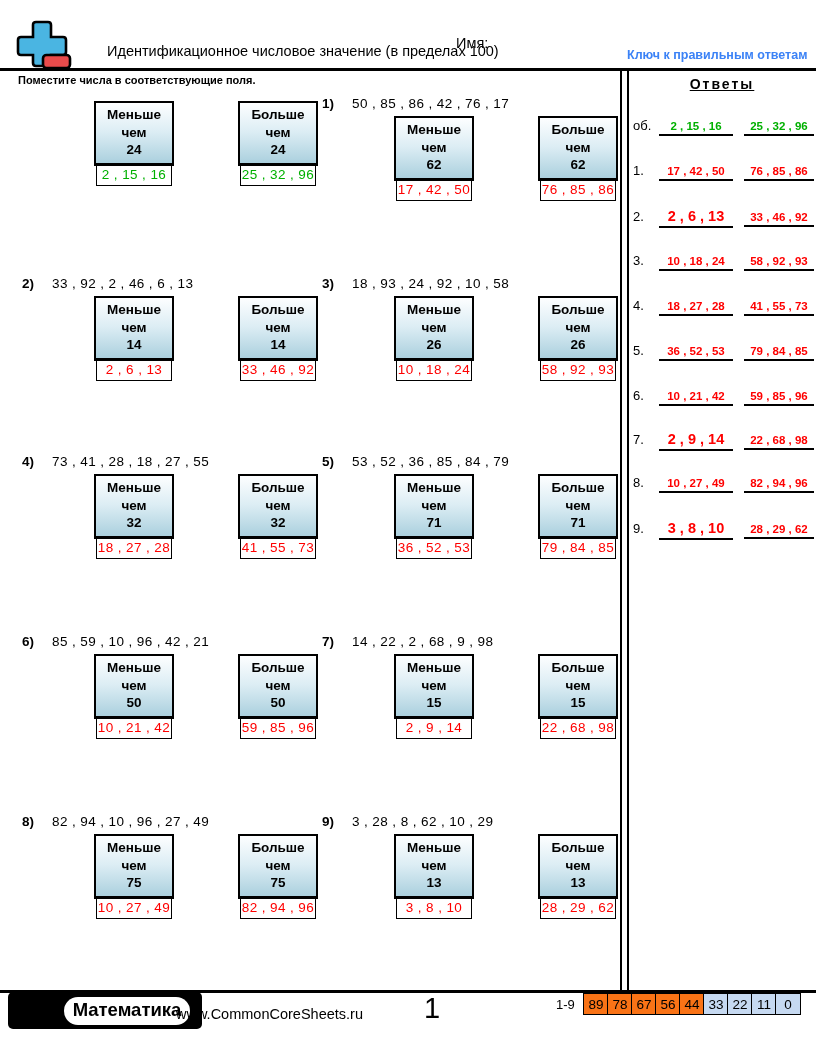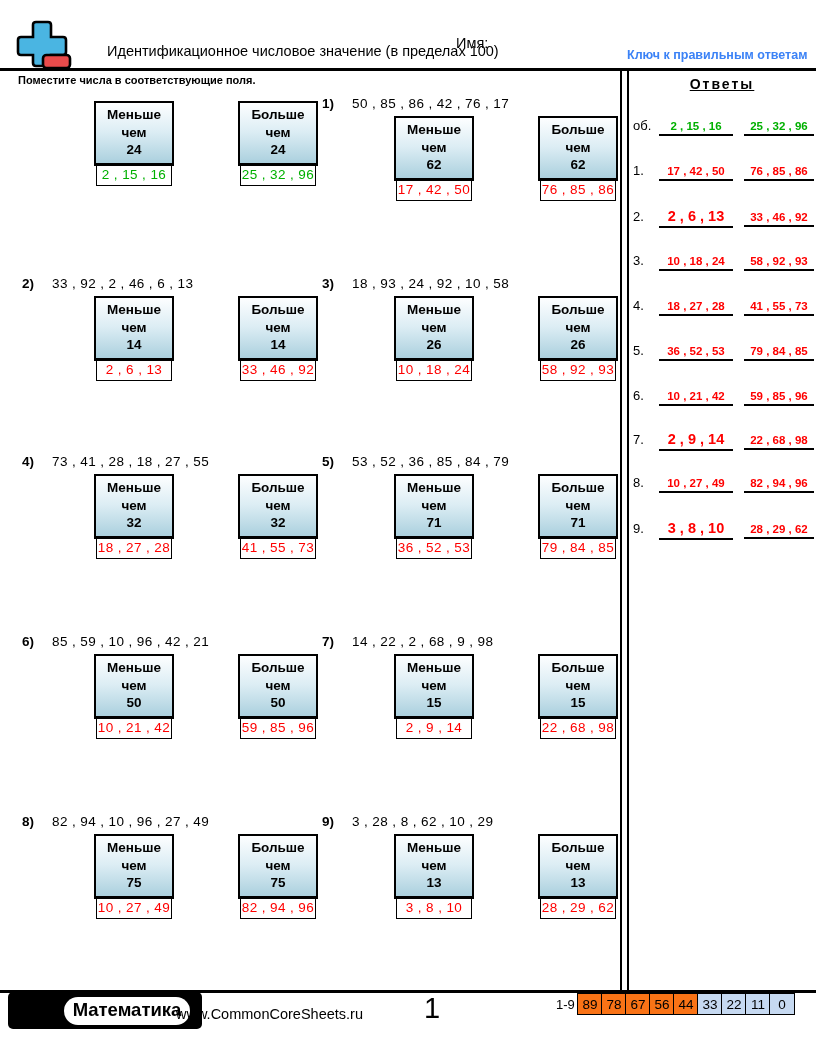--- a/index.html
+++ b/index.html
@@ -45,21 +45,21 @@
   .ans-cell.large{font-size:14.5px;}
   .ans-row.green .ans-cell{color:#00b000;}
   
   .footer-rule{position:absolute;left:0;top:990px;width:816px;height:2.5px;background:#000;}
   .brand-box{position:absolute;left:8px;top:992px;width:150px;height:37px;background:#000;
     border-radius:5px;display:flex;align-items:center;justify-content:center;padding-left:44px;}
   .brand-pill{background:#fff;border-radius:17px;padding:2px 9px 4px;font-weight:bold;font-size:18.5px;}
   .website{position:absolute;left:176px;top:1006px;font-size:14.5px;}
   .page-num{position:absolute;left:424px;top:992px;font-size:29px;}
   .score{position:absolute;left:556px;top:993px;display:flex;align-items:center;}
-  .score-label{font-size:13px;margin-right:4px;}
+  .score-label{font-size:13px;margin-right:10px;}
   .score-cells{display:flex;}
   .score-cell{width:23.5px;height:20px;border:1.5px solid #000;margin-left:-1.5px;
     display:flex;align-items:center;justify-content:center;font-size:13.5px;background:#f97316;}
   .score-cell.hl{background:#c6d9f1;}
 </style>
 </head>
 <body>
 
 <div class="logo">
   <svg width="56" height="50" viewBox="0 0 56 50">

